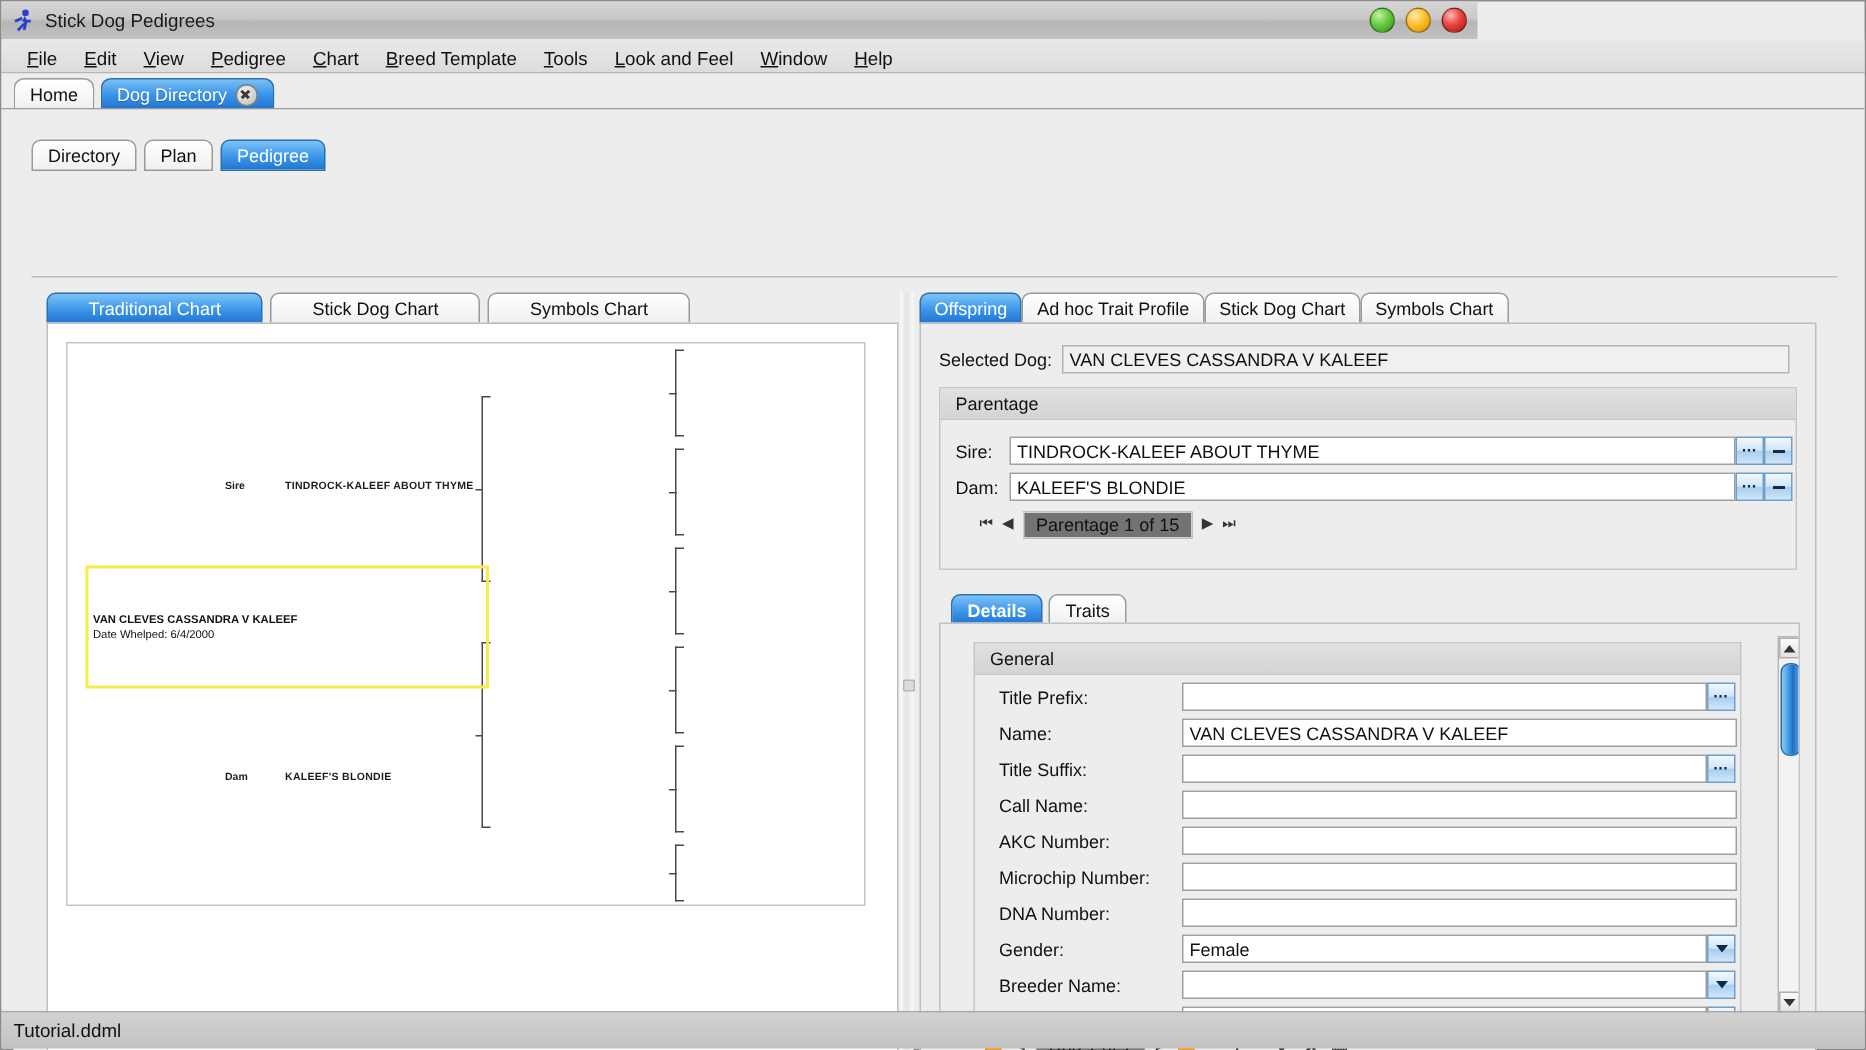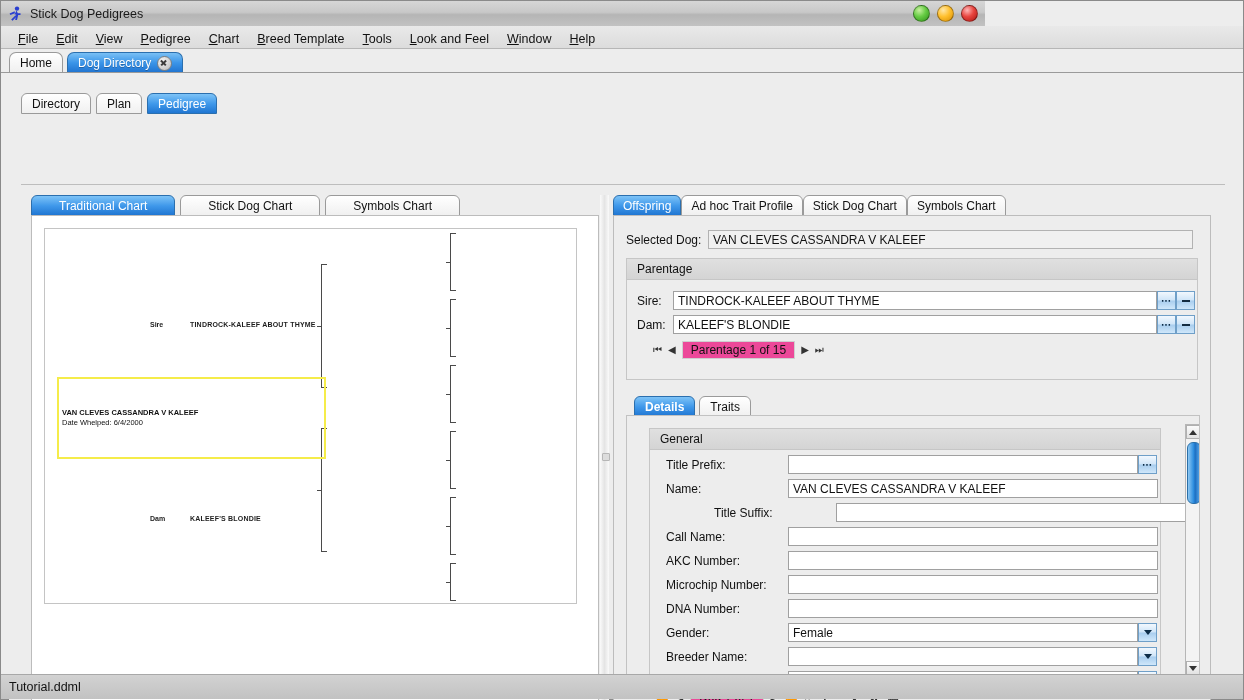--- a/index.html
+++ b/index.html
@@ -118,21 +118,21 @@
   .sqbtn{width:19px;height:19px;box-sizing:border-box;border:1px solid #6f9fc8;
      background:linear-gradient(to bottom,#f2f8fe 0%,#cfe5f8 48%,#a8cdee 52%,#cfe7fa 100%);
      display:flex;align-items:center;justify-content:center;font-size:10px;color:#0b2a44;line-height:1;}
   .sqbtn.dots{letter-spacing:1px;font-weight:bold;}
   .dashglyph{width:8px;height:2px;background:#132c41;}
   .arrowdown{width:0;height:0;border-left:4px solid transparent;border-right:4px solid transparent;
      border-top:5px solid #0d2c47;}
 
   .navbar{display:flex;align-items:center;gap:6px;font-size:12px;color:#111;}
   .navbar .g{color:#333;font-size:10px;line-height:1;display:flex;align-items:center;}
-  .navtxt{background:#ec4899;border:1px solid #cfcfcf;padding:1px 8px;font-size:12px;}
+  .navtxt{background:#737373;border:1px solid #cfcfcf;padding:1px 8px;font-size:12px;}
 
   .mini-tabs{position:absolute;left:20px;top:180px;display:flex;gap:4px;align-items:flex-end;}
   .mini-tab{height:19px;display:flex;align-items:center;padding:0 10px;font-size:12px;
      border:1px solid #9a9a9a;border-radius:6px 6px 0 0;
      background:linear-gradient(to bottom,#ffffff,#f0f0f0);color:#111;}
   .mini-tab.active{background:linear-gradient(to bottom,#7dc3f7 0%,#3f98ea 52%,#2076d2 100%);
      color:#fff;border-color:#2b6fae;font-weight:bold;}
 
   .details-area{position:absolute;left:12px;top:199px;width:572px;height:267px;
      background:#ededed;border:1px solid #c2c2c2;overflow:hidden;}
@@ -351,21 +351,21 @@
               <div class="tf" style="width:350px;"></div>
               <div class="sqbtn dots">⋯</div>
             </div>
 
             <div class="row" style="position:absolute;left:16px;top:50px;">
               <div class="lbl" style="width:122px;">Name:</div>
               <div class="tf" style="width:370px;">VAN CLEVES CASSANDRA V KALEEF</div>
             </div>
 
             <div class="row" style="position:absolute;left:16px;top:74px;">
-              <div class="lbl" style="width:122px;margin-left:48px;">Title Suffix:</div>
+              <div class="lbl" style="width:122px;">Title Suffix:</div>
               <div class="tf" style="width:350px;"></div>
               <div class="sqbtn dots">⋯</div>
             </div>
 
             <div class="row" style="position:absolute;left:16px;top:98px;">
               <div class="lbl" style="width:122px;">Call Name:</div>
               <div class="tf" style="width:370px;"></div>
             </div>
 
             <div class="row" style="position:absolute;left:16px;top:146px;">

